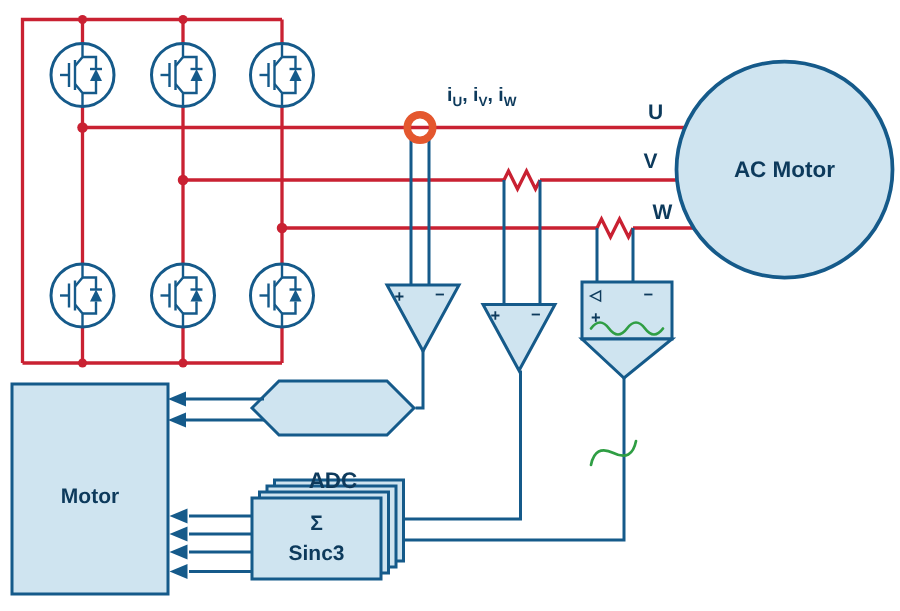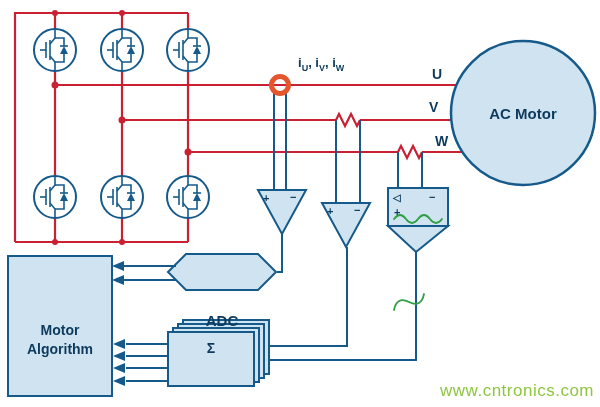--- a/index.html
+++ b/index.html
@@ -147,29 +147,28 @@
   <div class="lbl" style="left:432px; top:66px; font-size:14px;">U</div>
   <div class="lbl" style="left:429px; top:99px; font-size:14px;">V</div>
   <div class="lbl" style="left:435px; top:133px; font-size:14px;">W</div>
 
   <div class="lbl center" style="left:458px; top:105px; width:130px; font-size:15px;">AC Motor</div>
 
   <div class="lbl center" style="left:182px; top:264px; width:80px; font-size:15px;margin-top:48px;">ADC</div>
 
   <div class="lbl center" style="left:168px; top:338px; width:86px; font-size:14px; line-height:20px;">
     <div>Σ</div>
+    <div>Sinc3</div>
   </div>
 
   <div class="lbl center" style="left:8px; top:297px; width:104px; font-size:14px; line-height:19px;margin-top:24px;">
     <div>Motor</div>
-    <div>Algorithm</div>
   </div>
 
   <div class="mark" style="left:263px; top:193px;">+</div>
   <div class="mark" style="left:290px; top:192px;">−</div>
   <div class="mark" style="left:327px; top:206px;">+</div>
   <div class="mark" style="left:354px; top:205px;">−</div>
   <div class="mark" style="left:393px; top:193px; font-size:10px;">◁</div>
   <div class="mark" style="left:429px; top:192px;">−</div>
   <div class="mark" style="left:394px; top:207px;">+</div>
 
-  <div class="watermark">www.cntronics.com</div>
 </div>
 
 </body></html>

